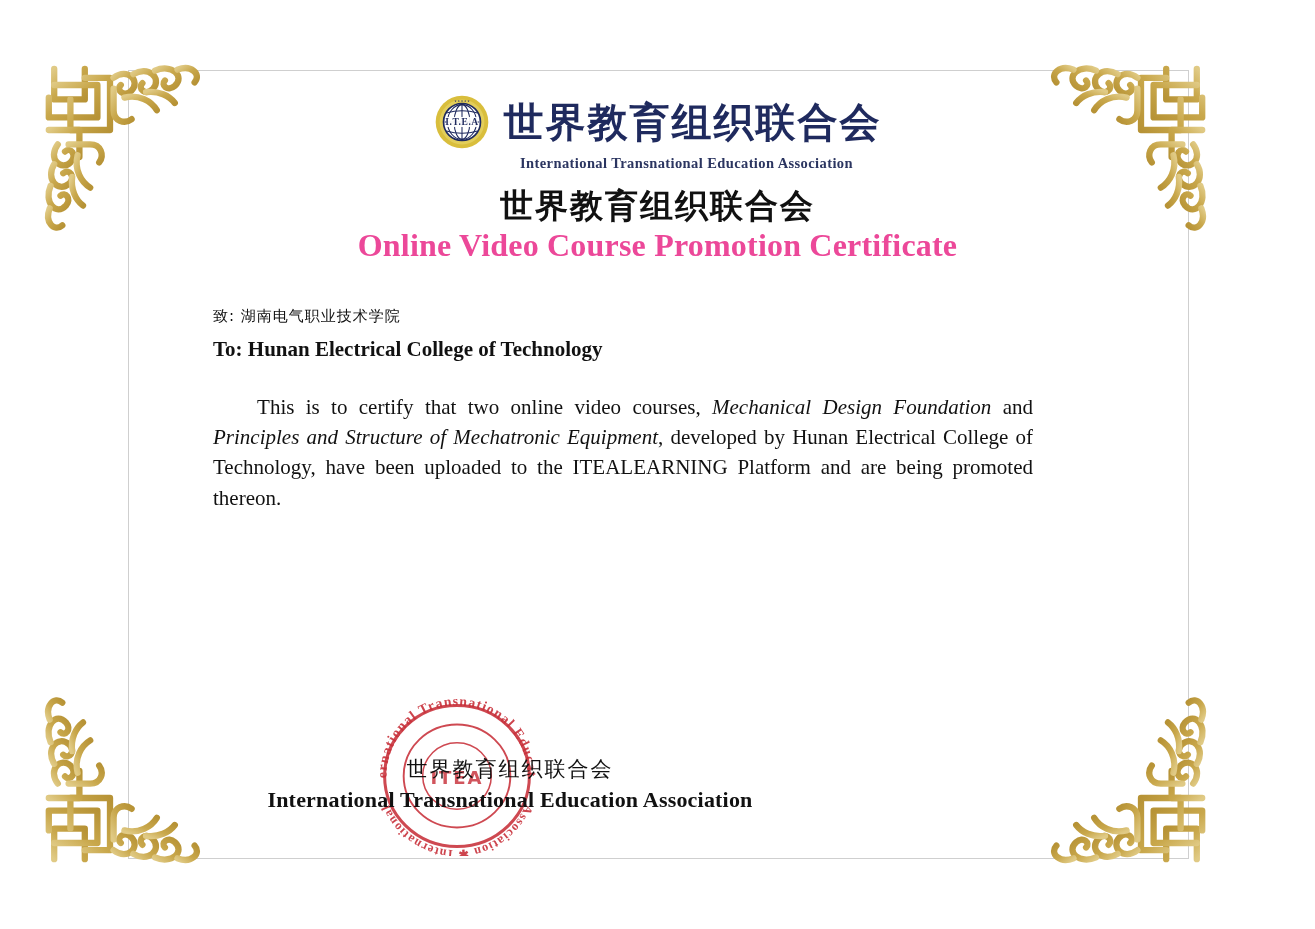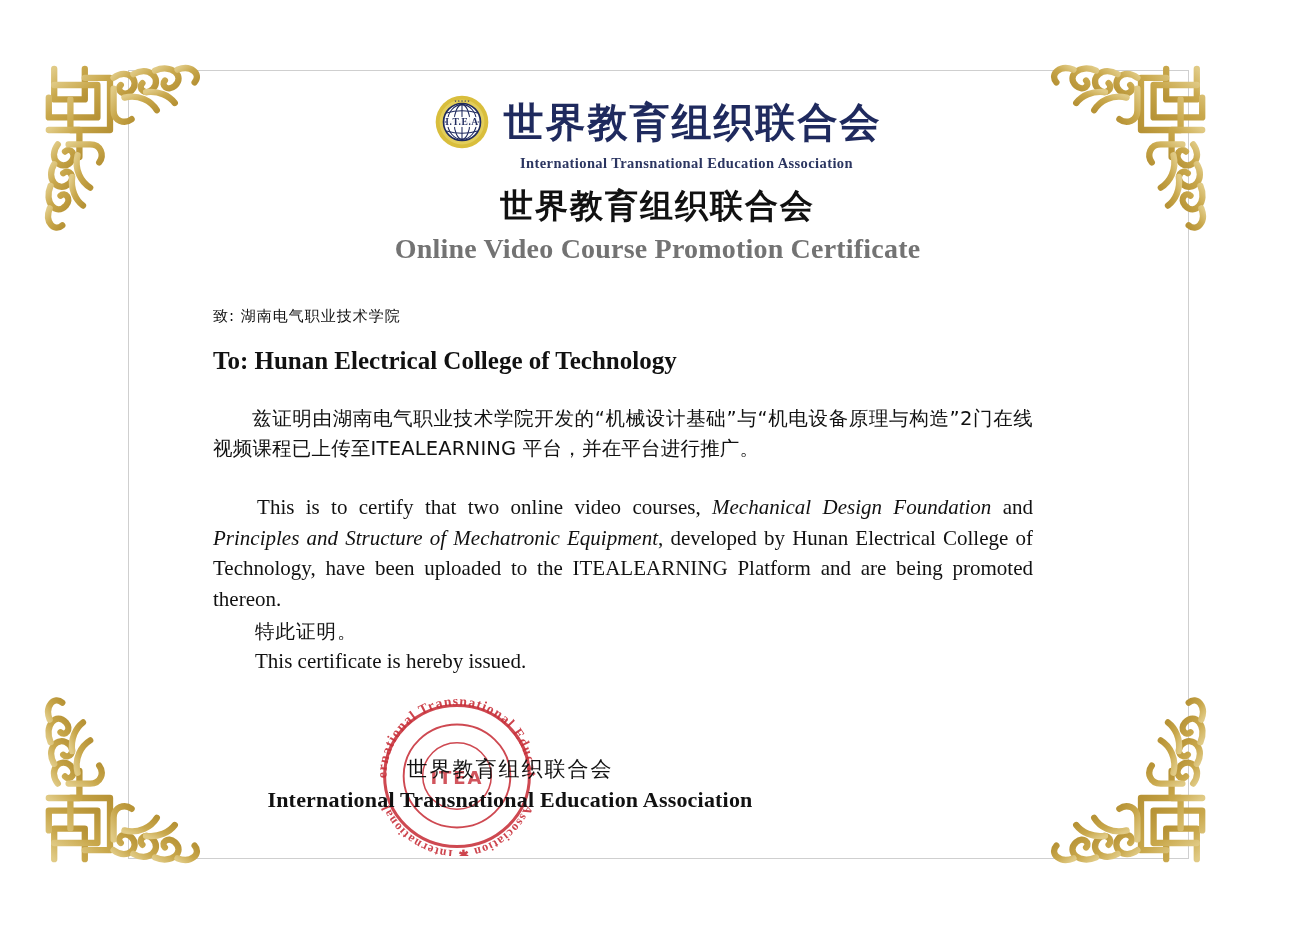--- a/index.html
+++ b/index.html
@@ -77,49 +77,48 @@
   }
   .title-cn {
     font-family: "DejaVu Sans", "Liberation Sans", sans-serif;
     font-size: 33px;
     font-weight: 700;
     letter-spacing: 2px;
     color: #111;
     line-height: 1.2;
   }
   .title-en {
-    margin-top: 6px;
-    font-family: "Liberation Serif", "DejaVu Serif", serif;
-    font-size: 28px;
+    font-family: "Liberation Serif", "DejaVu Serif", serif;
+    font-size: 32px;
     font-weight: 700;
     letter-spacing: 0.2px;
-    color: #737373;
+    color: #ec4899;
     line-height: 1.2;
   }
 
   
   .body-block {
     position: absolute;
     left: 213px;
     top: 306px;
     width: 820px;
   }
   .salutation-cn {
     font-family: "DejaVu Sans", "Liberation Sans", sans-serif;
     font-size: 15px;
     font-weight: 500;
     letter-spacing: 1px;
     line-height: 1.35;
   }
   .salutation-en {
     font-family: "Liberation Serif", "DejaVu Serif", serif;
-    font-size: 25px;
+    font-size: 21px;
     font-weight: 700;
     line-height: 1.35;
-    margin-top: 18px;
+    margin-top: 9px;
   }
   .para-cn {
     margin-top: 26px;
     font-family: "DejaVu Sans", "Liberation Sans", sans-serif;
     font-size: 19.5px;
     line-height: 1.55;
     text-align: justify;
     text-justify: inter-ideograph;
     text-indent: 2em;
     letter-spacing: 0.2px;
@@ -362,31 +361,26 @@
 
   <div class="title-block">
     <div class="title-cn">世界教育组织联合会</div>
     <div class="title-en">Online Video Course Promotion Certificate</div>
   </div>
 
   <div class="body-block">
     <div class="salutation-cn">致:  湖南电气职业技术学院</div>
     <div class="salutation-en">To: Hunan Electrical College of Technology</div>
 
-    <div class="para-cn">兹证明由湖南电气职业技术学院开发的“机械设计基础”与“机电设备原理与构造”2门在线视频课程已上传至ITEALEARNING 平台，并在平台进行推广。</div>
 
     <div class="para-en">
       <span>This is to certify that two online video courses, </span><span class="work-title">Mechanical Design Foundation</span><span> and </span><span class="work-title">Principles and Structure of Mechatronic Equipment</span><span>, developed by Hunan Electrical College of Technology, have been uploaded to the ITEALEARNING Platform and are being promoted thereon.</span>
     </div>
   </div>
 
-  <div class="closing">
-    <div class="closing-cn">特此证明。</div>
-    <div class="closing-en">This certificate is hereby issued.</div>
-  </div>
 
   <div class="seal">
     <svg viewBox="0 0 180 168" xmlns="http://www.w3.org/2000/svg">
       <defs>
         <path id="sealArcTop" d="M 16,84 A 74,74 0 0 1 164,84"></path>
         <path id="sealArcBottom" d="M 168,84 A 78,78 0 0 1 12,84"></path>
       </defs>
       <g stroke="#C8303A" fill="none" opacity="0.88">
         <ellipse cx="90" cy="84" rx="76" ry="74" stroke-width="3.2"></ellipse>
         <ellipse cx="90" cy="84" rx="56" ry="54" stroke-width="2"></ellipse>

